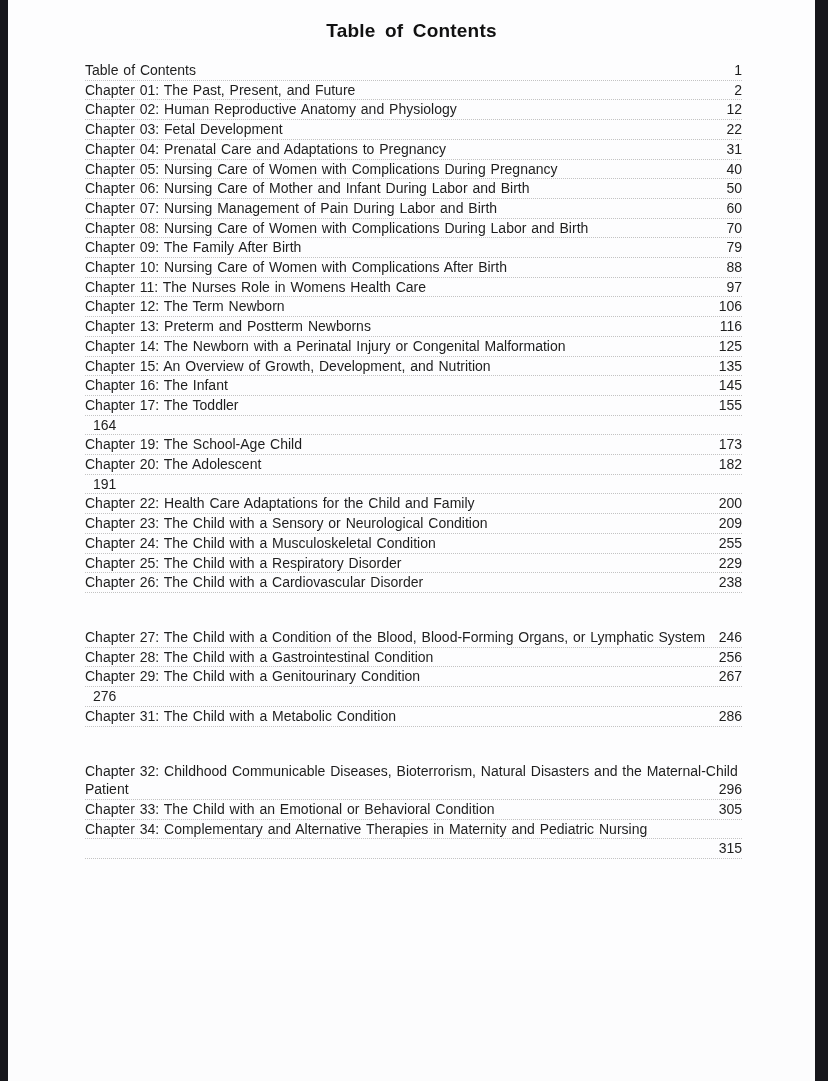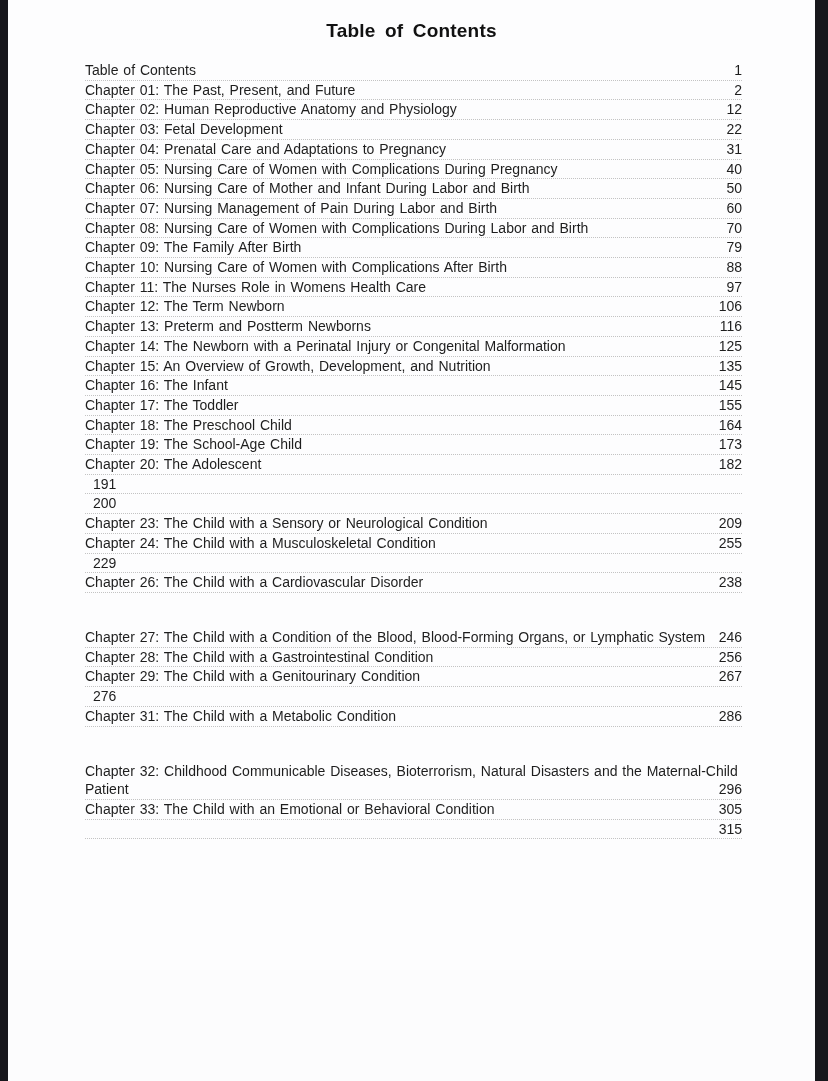--- a/index.html
+++ b/index.html
@@ -161,46 +161,47 @@
       </div>
     <div class="toc-row">
         <span class="label">Chapter 16: The Infant</span>
         <span class="page">145</span>
       </div>
     <div class="toc-row">
         <span class="label">Chapter 17: The Toddler</span>
         <span class="page">155</span>
       </div>
     <div class="toc-row">
-        <span class="label">Chapter 18: The Preschool Child</span>
         <span class="page">164</span>
       </div>
     <div class="toc-row">
         <span class="label">Chapter 19: The School-Age Child</span>
         <span class="page">173</span>
       </div>
     <div class="toc-row">
         <span class="label">Chapter 20: The Adolescent</span>
         <span class="page">182</span>
       </div>
     <div class="toc-row">
         <span class="page">191</span>
       </div>
     <div class="toc-row">
+        <span class="label">Chapter 22: Health Care Adaptations for the Child and Family</span>
         <span class="page">200</span>
       </div>
     <div class="toc-row">
         <span class="label">Chapter 23: The Child with a Sensory or Neurological Condition</span>
         <span class="page">209</span>
       </div>
     <div class="toc-row">
         <span class="label">Chapter 24: The Child with a Musculoskeletal Condition</span>
         <span class="page">255</span>
       </div>
     <div class="toc-row">
+        <span class="label">Chapter 25: The Child with a Respiratory Disorder</span>
         <span class="page">229</span>
       </div>
     <div class="toc-row">
         <span class="label">Chapter 26: The Child with a Cardiovascular Disorder</span>
         <span class="page">238</span>
       </div>
     <div class="toc-row wrap-abs"><span class="label">Chapter 27: The Child with a Condition of the Blood, Blood-Forming Organs, or Lymphatic System</span><span class="page">246</span></div>
     <div class="toc-row">
         <span class="label">Chapter 28: The Child with a Gastrointestinal Condition</span>
         <span class="page">256</span>
@@ -215,17 +216,18 @@
     <div class="toc-row">
         <span class="label">Chapter 31: The Child with a Metabolic Condition</span>
         <span class="page">286</span>
       </div>
     <div class="toc-row wrap-abs"><span class="label">Chapter 32: Childhood Communicable Diseases, Bioterrorism, Natural Disasters and the Maternal-Child Patient</span><span class="page">296</span></div>
     <div class="toc-row">
         <span class="label">Chapter 33: The Child with an Emotional or Behavioral Condition</span>
         <span class="page">305</span>
       </div>
     <div class="toc-row page-below">
+        <span class="label">Chapter 34: Complementary and Alternative Therapies in Maternity and Pediatric Nursing</span>
         <span class="page">315</span>
       </div>
 
   </div>
 </div>
 
 </body></html>

